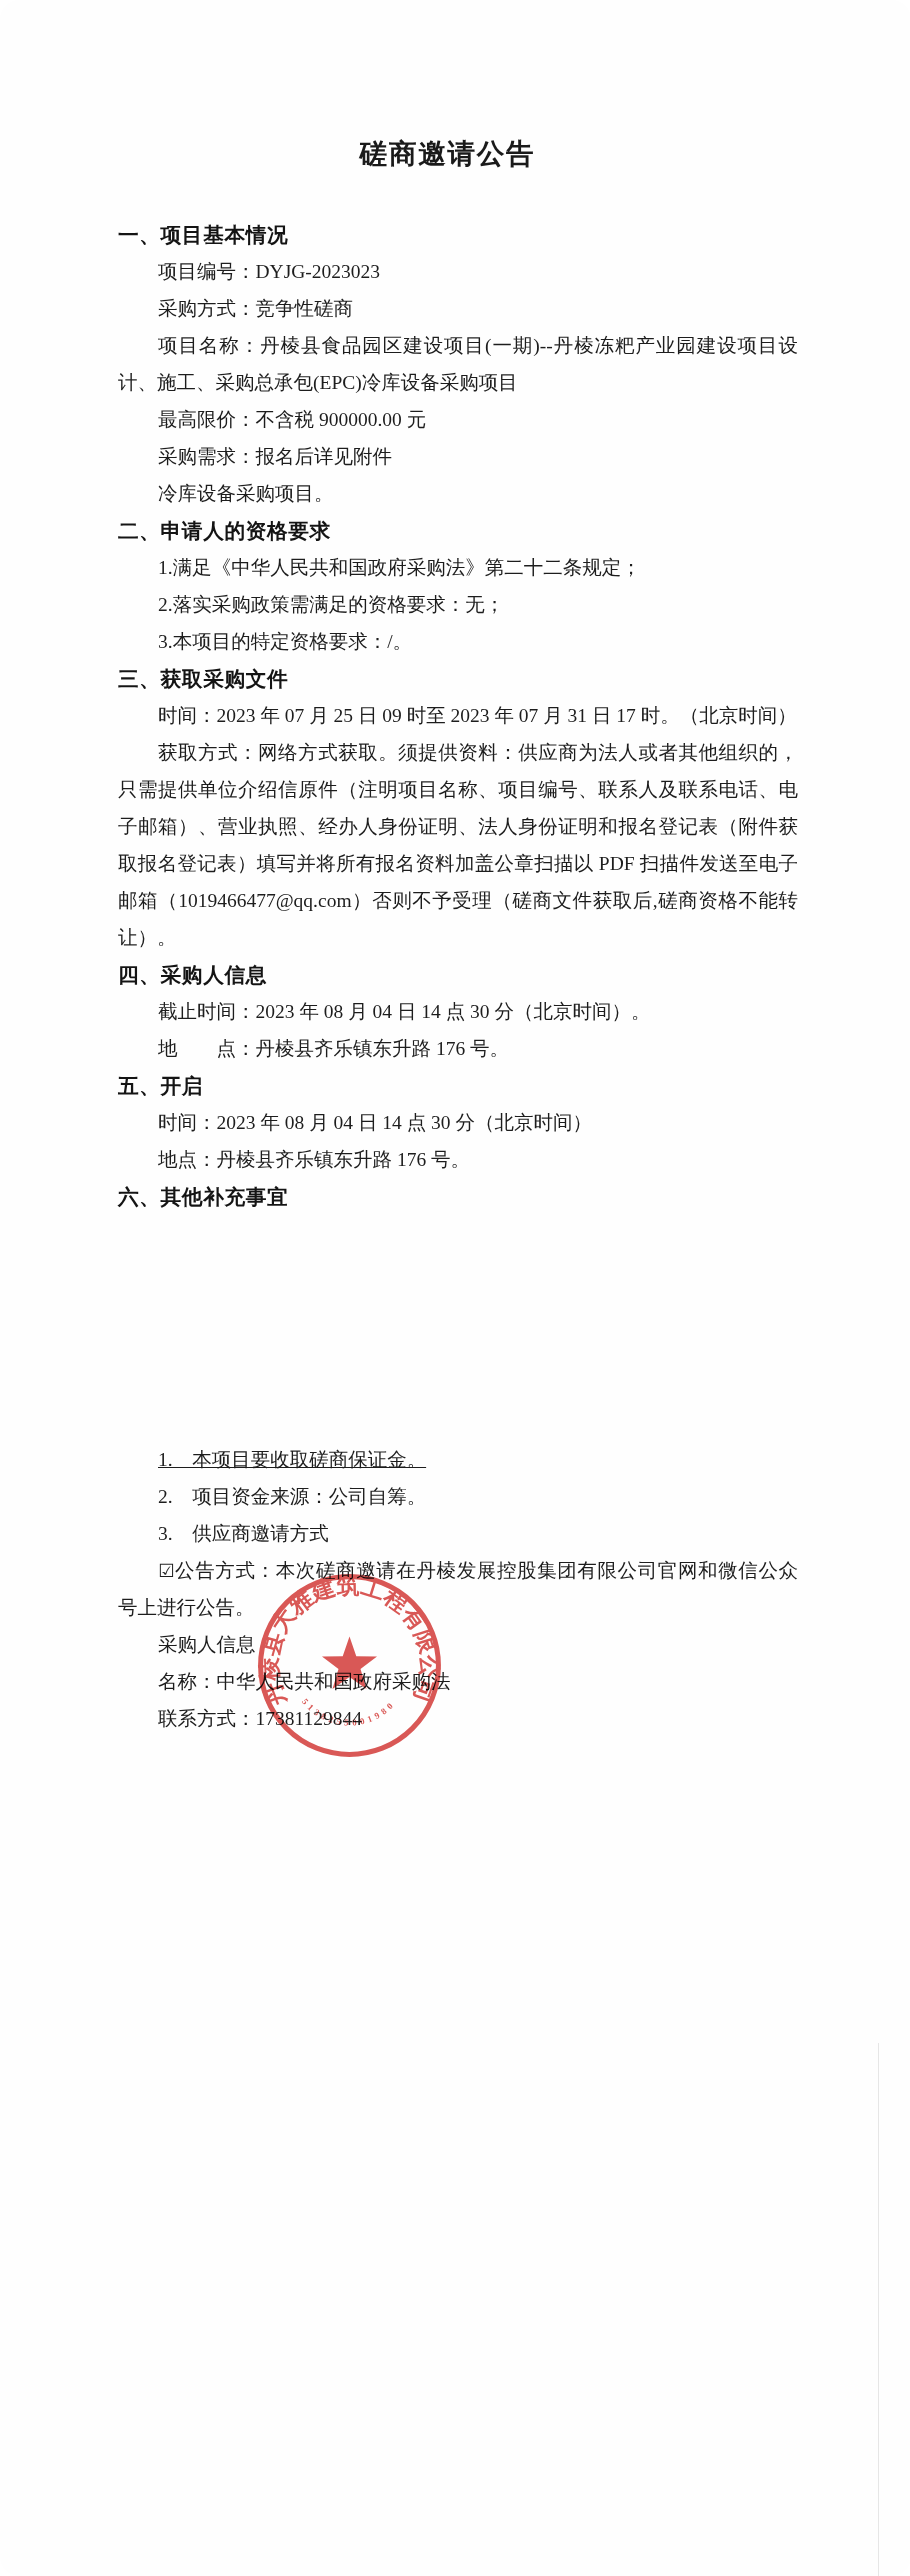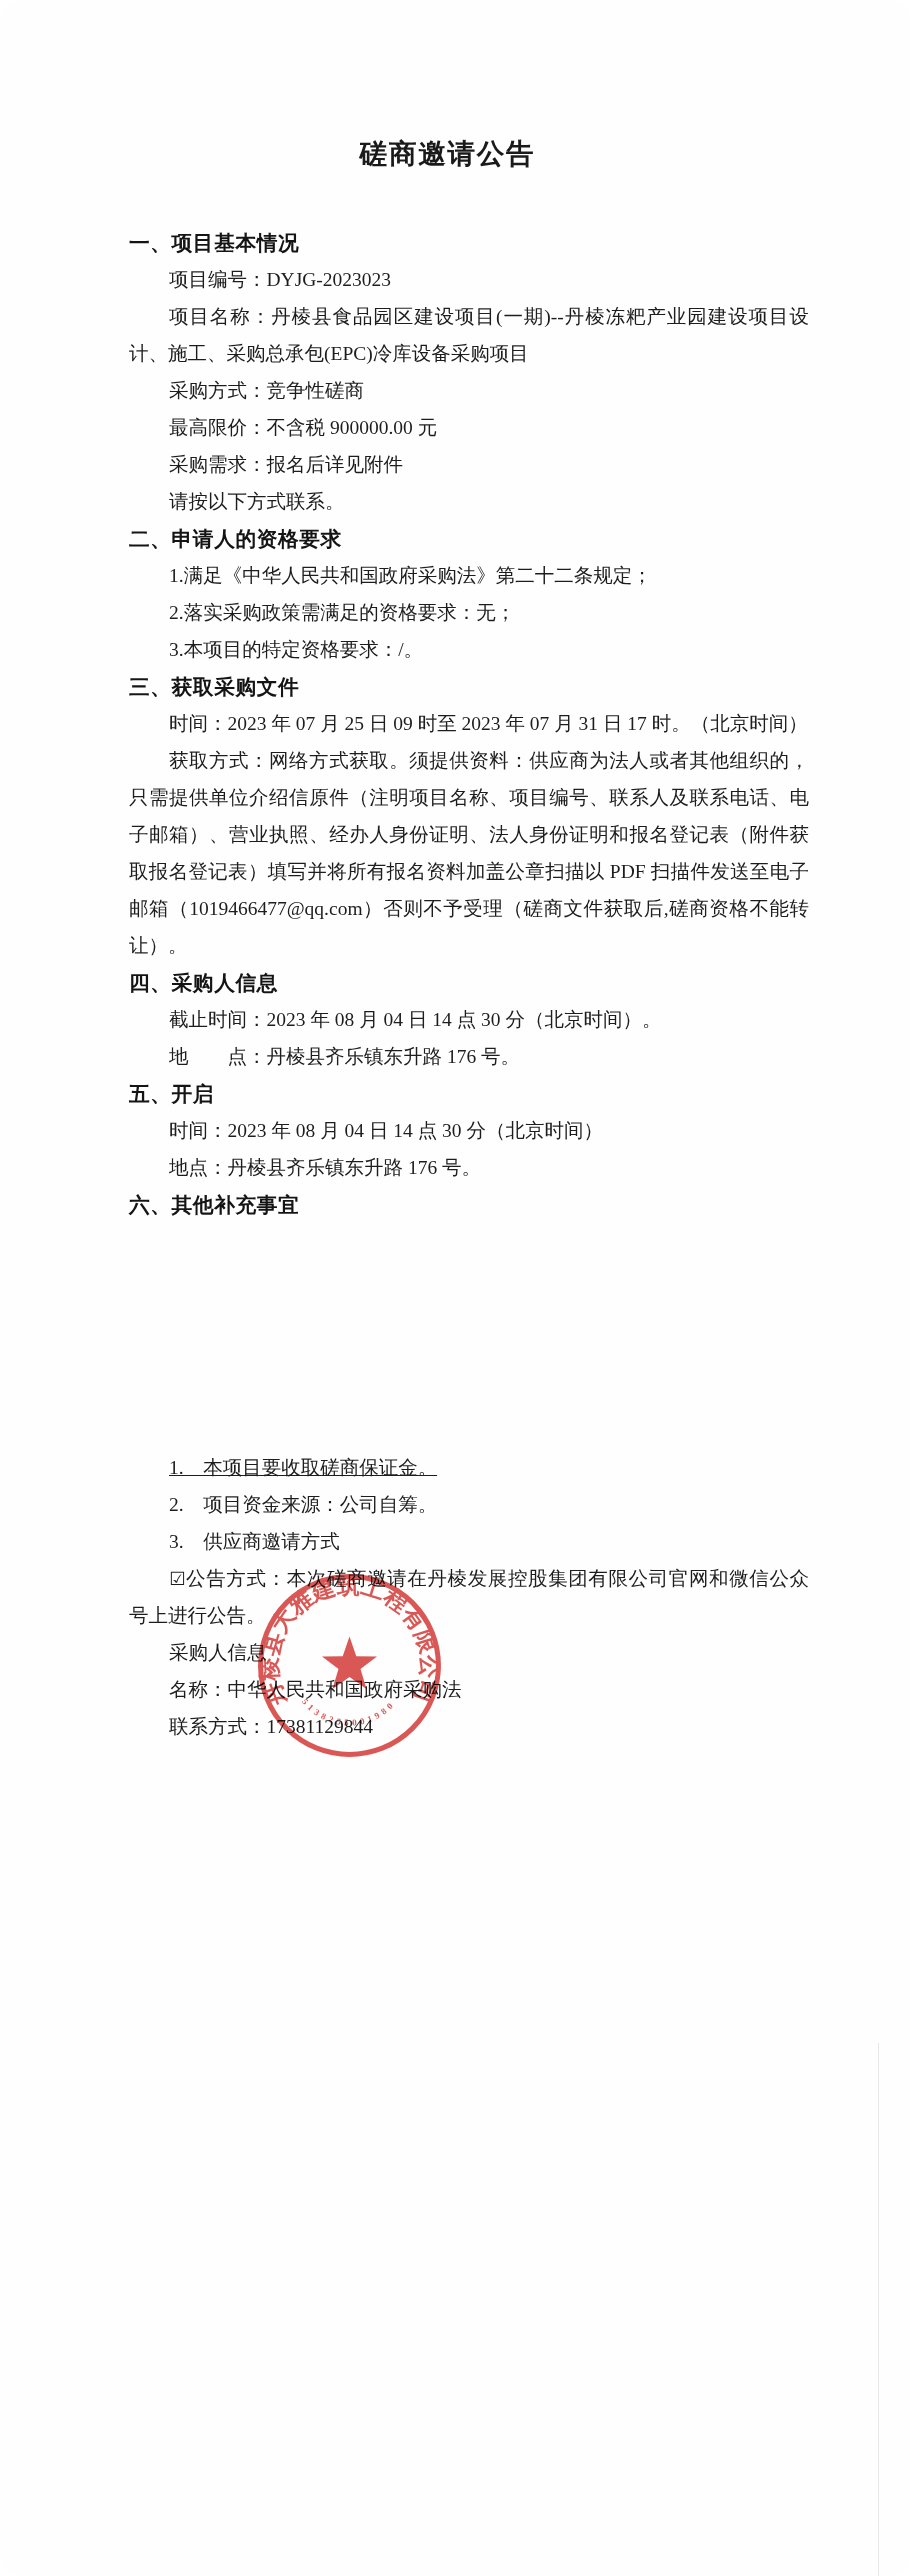--- a/index.html
+++ b/index.html
@@ -27,23 +27,22 @@
     text-align: center;
     font-family: "Liberation Serif", "DejaVu Serif", serif;
     font-weight: 700;
     font-size: 27.6px;
     letter-spacing: 1.7px;
     color: #1a1a1a;
   }
   .content {
     position: absolute;
     left: 118px;
-    top: 224px;
+    top: 216px;
     width: 680px;
-    margin-left: 11px;
   }
   .content p {
     margin: 0;
     line-height: 37px;
   }
   .hd {
     font-family: "Liberation Sans", "DejaVu Sans", sans-serif;
     font-weight: 700;
     font-size: 20.7px;
     letter-spacing: 0.6px;
@@ -99,25 +98,25 @@
 <body>
 
 <div class="page">
 
   <h1 class="title">磋商邀请公告</h1>
 
   <div class="content">
 
     <p class="hd">一、项目基本情况</p>
     <p class="ln ind">项目编号：DYJG-2023023</p>
+    <p class="ln ind">采购方式：竞争性磋商</p>
     <p class="ln ind just">项目名称：丹棱县食品园区建设项目(一期)--丹棱冻粑产业园建设项目设计、施工、采购总承包(EPC)冷库设备采购项目</p>
-    <p class="ln ind">采购方式：竞争性磋商</p>
     <p class="ln ind">最高限价：不含税 900000.00 元</p>
     <p class="ln ind">采购需求：报名后详见附件</p>
-    <p class="ln ind">请按以下方式联系。</p>
+    <p class="ln ind">冷库设备采购项目。</p>
 
     <p class="hd">二、申请人的资格要求</p>
     <p class="ln ind">1.满足《中华人民共和国政府采购法》第二十二条规定；</p>
     <p class="ln ind">2.落实采购政策需满足的资格要求：无；</p>
     <p class="ln ind">3.本项目的特定资格要求：/。</p>
 
     <p class="hd">三、获取采购文件</p>
     <p class="ln ind">时间：2023 年 07 月 25 日 09 时至 2023 年 07 月 31 日 17 时。（北京时间）</p>
     <p class="ln ind just">获取方式：网络方式获取。须提供资料：供应商为法人或者其他组织的，只需提供单位介绍信原件（注明项目名称、项目编号、联系人及联系电话、电子邮箱）、营业执照、经办人身份证明、法人身份证明和报名登记表（附件获取报名登记表）填写并将所有报名资料加盖公章扫描以 PDF 扫描件发送至电子邮箱（1019466477@qq.com）否则不予受理（磋商文件获取后,磋商资格不能转让）。</p>
 

